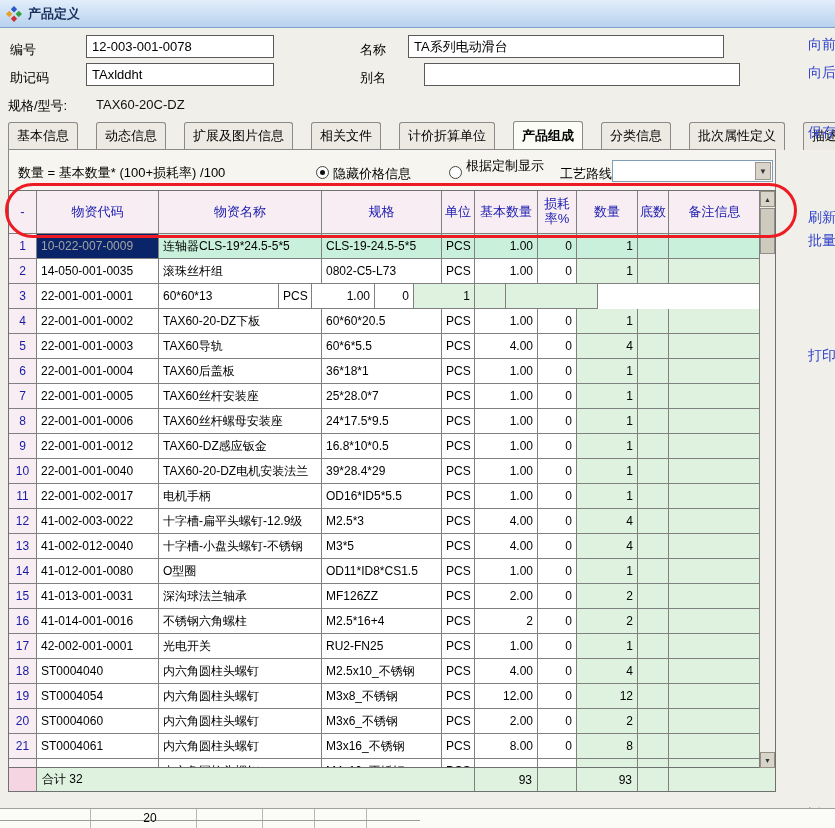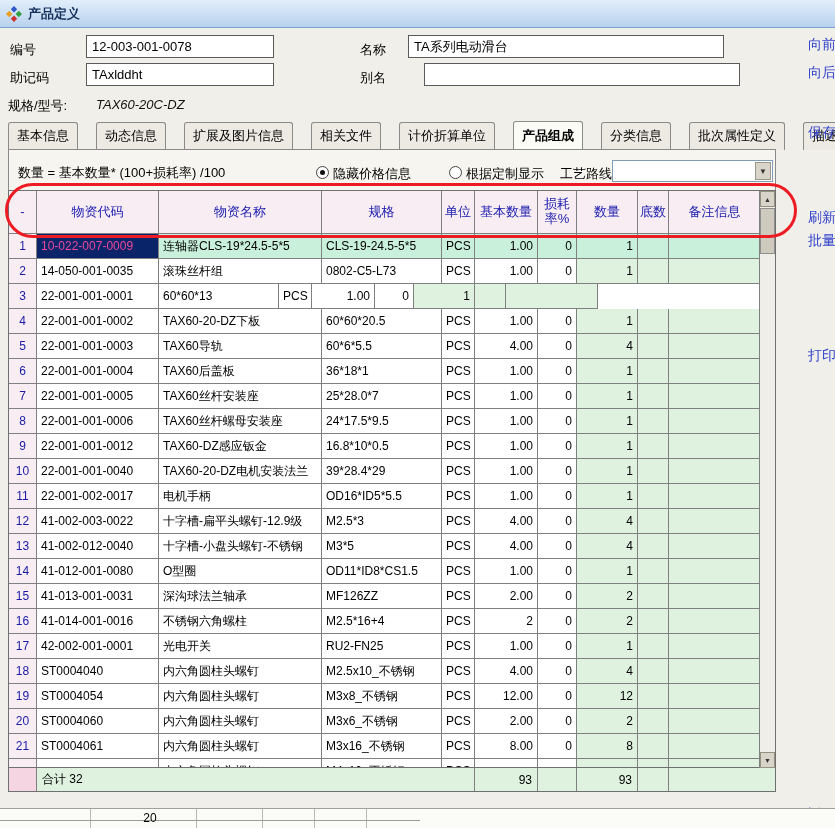--- a/index.html
+++ b/index.html
@@ -9,21 +9,21 @@
   
   .titlebar { position:absolute; left:0; top:0; width:835px; height:28px;
     background:linear-gradient(#e2eefb,#b8d2ee); border-bottom:1px solid #7f9fc6;
     display:flex; align-items:center; gap:6px; padding-left:6px; }
   .titlebar .title { font-size:13px; font-weight:bold; color:#16305c; }
 
   
   .flabel { position:absolute; font-size:13px; color:#000; }
   .finput { position:absolute; background:#fff; border:1px solid #5a5a5a; font-size:13px;
     padding:2px 5px; height:23px; line-height:17px; color:#000; }
-  .spec-value { position:absolute; font-size:13px; color:#111;font-style:italic; }
+  .spec-value { position:absolute; font-size:13px; color:#111; }
 
   
   .tabs { position:absolute; left:8px; top:124px; height:26px; display:flex; align-items:flex-end; }
   .tab { border:1px solid #8a8a8a; border-bottom:none; border-radius:3px 3px 0 0;
     background:#eceae2; padding:4px 8px 5px 8px; font-size:13px; margin-right:18px; color:#000;
     white-space:nowrap; }
   .tab.active { background:#fcfcf6; font-weight:bold; padding-top:5px; }
 
   
   .panel { position:absolute; left:8px; top:149px; width:768px; height:643px;
@@ -51,21 +51,21 @@
     border-bottom:1px solid #808080; line-height:1.15; padding:0 1px; }
   .tbody { position:absolute; left:0; top:43px; width:752px; }
   .trow { display:flex; height:25px; }
   .cell { font-size:12px; color:#000; display:flex; align-items:center; padding:0 4px;
     border-right:1px solid #808080; border-bottom:1px solid #808080; overflow:hidden;
     white-space:nowrap; background:#fff; }
   .cell.num { justify-content:flex-end; }
   .cell.green { background:#dff2e0; }
   .cell.rownum { background:#f7edf2; color:#1a1aa6; justify-content:center; padding:0; }
   .trow.selected .cell { background:#c9f0da; }
-  .trow.selected .cell.selcell { background:#0a246a; color:#ec4899; }
+  .trow.selected .cell.selcell { background:#0a246a; color:#a3a3a3; }
   .trow.selected .cell.rownum { background:#f7edf2; color:#1a1aa6; }
 
   .c-num{width:28px}.c-code{width:122px}.c-name{width:163px}.c-spec{width:120px}
   .c-unit{width:33px}.c-basic{width:63px}.c-loss{width:39px}.c-qty{width:61px}
   .c-base{width:31px}.c-remark{width:92px}
 
   .partial-wrap { position:absolute; left:0; top:568px; width:752px; height:10px; overflow:hidden; }
 
   .tfoot { position:absolute; left:0; bottom:0; width:766px; height:24px; display:flex;
     border-top:1px solid #707070;justify-content:center; }
@@ -143,21 +143,21 @@
     <div class="tab">描述信息</div>
     <div class="tab">标签</div>
   </div>
 
   <div class="panel"></div>
 
   <div class="formula">数量 = 基本数量* (100+损耗率) /100</div>
   <div class="radio on" style="left:316px; top:166px;"></div>
   <div class="radio-label" style="left:333px; top:165px;">隐藏价格信息</div>
   <div class="radio" style="left:449px; top:166px;"></div>
-  <div class="radio-label" style="left:466px; top:165px;font-family:Liberation Serif, serif;">根据定制显示</div>
+  <div class="radio-label" style="left:466px; top:157px;font-family:Liberation Serif, serif;">根据定制显示</div>
   <div class="flabel" style="left:560px; top:165px;">工艺路线</div>
   <div class="combo">
     <span style="font-size:12px; padding-left:4px;"></span>
     <span class="btn">▼</span>
   </div>
 
   <div class="tbl">
     <div class="thead">
       <div class="hcell c-num">-</div>
       <div class="hcell c-code">物资代码</div>

